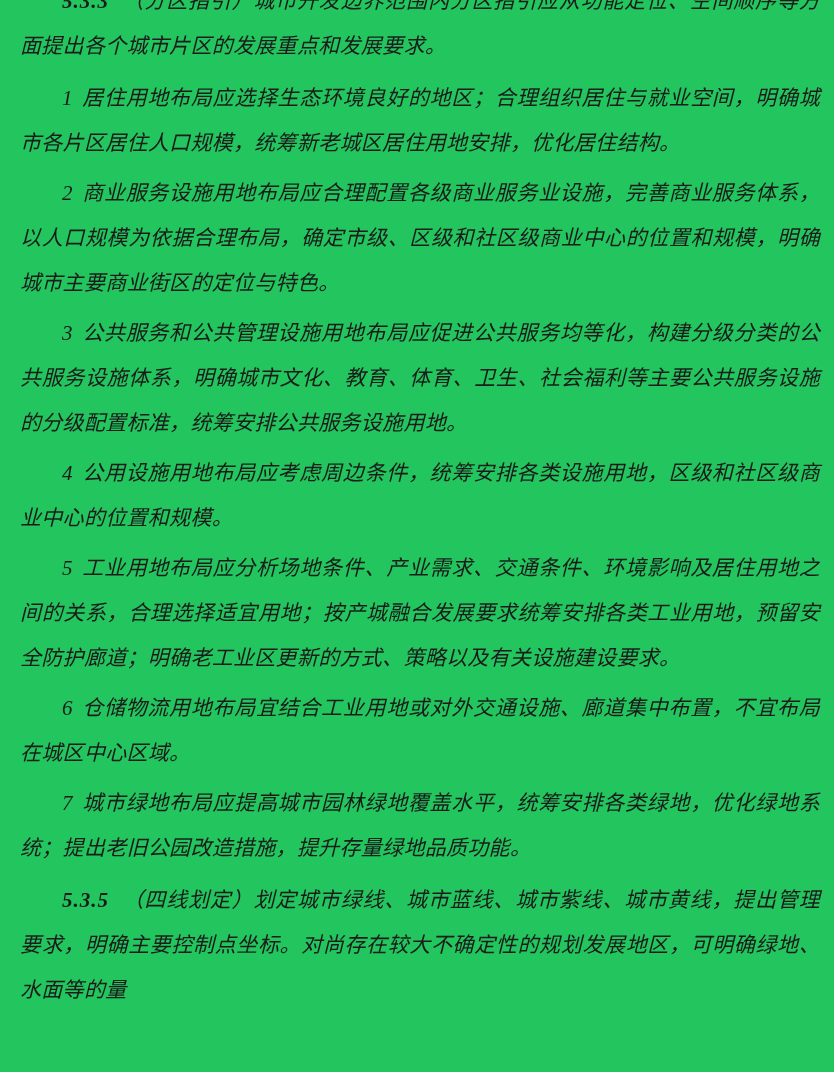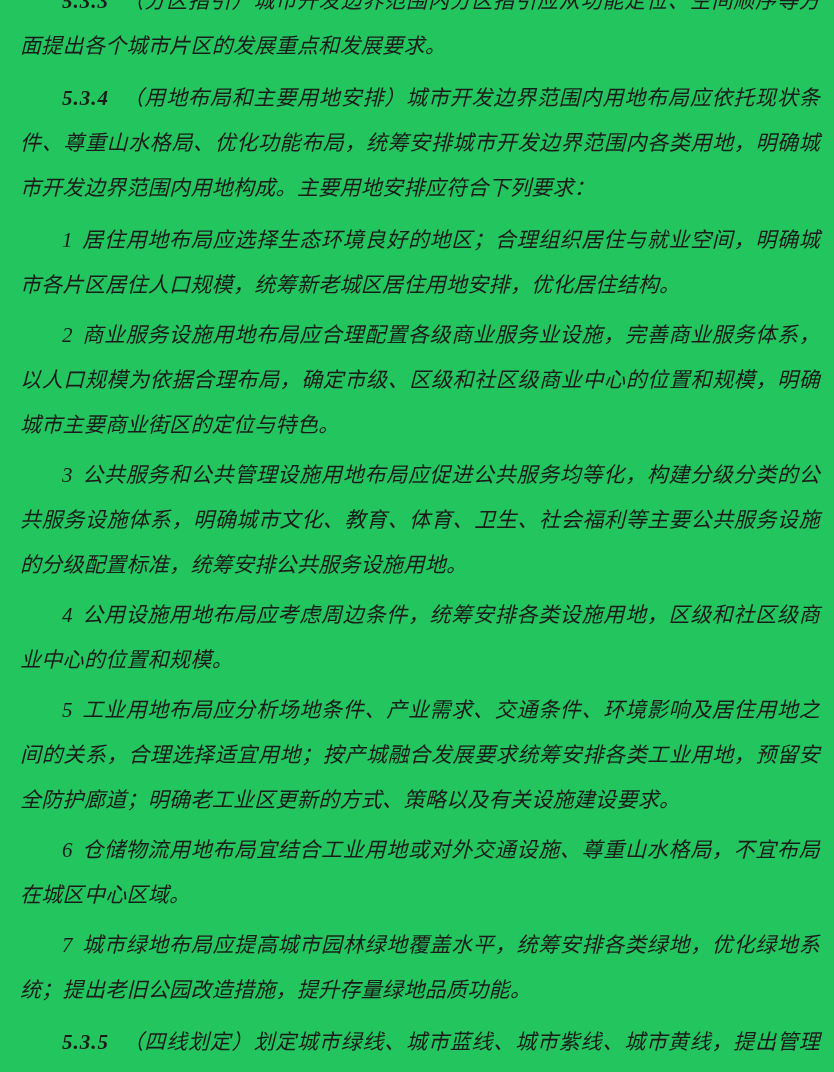--- a/index.html
+++ b/index.html
@@ -46,23 +46,22 @@
   .item-num {
     margin-right: 9px;
   }
 </style>
 </head>
 <body>
 
 <div class="page">
   <div class="text-flow" id="text-flow" style="color: rgb(27, 27, 27);">
       <p class="para section"><span class="sec-num">5.3.3</span><span>（分区指引）城市开发边界范围内分区指引应从功能定位、空间顺序等方面提出各个城市片区的发展重点和发展要求。</span></p>
-      <p class="para section"><span class="sec-num">5.3.4</span><span>（用地布局和主要用地安排）城市开发边界范围内用地布局应依托现状条件、尊重山水格局、优化功能布局，统筹安排城市开发边界范围内各类用地，明确城市开发边界范围内用地构成。主要用地安排应符合下列要求：</span></p>
       <p class="para"><span class="item-num">1</span><span>居住用地布局应选择生态环境良好的地区；合理组织居住与就业空间，明确城市各片区居住人口规模，统筹新老城区居住用地安排，优化居住结构。</span></p>
       <p class="para"><span class="item-num">2</span><span>商业服务设施用地布局应合理配置各级商业服务业设施，完善商业服务体系，以人口规模为依据合理布局，确定市级、区级和社区级商业中心的位置和规模，明确城市主要商业街区的定位与特色。</span></p>
       <p class="para"><span class="item-num">3</span><span>公共服务和公共管理设施用地布局应促进公共服务均等化，构建分级分类的公共服务设施体系，明确城市文化、教育、体育、卫生、社会福利等主要公共服务设施的分级配置标准，统筹安排公共服务设施用地。</span></p>
       <p class="para"><span class="item-num">4</span><span>公用设施用地布局应考虑周边条件，统筹安排各类设施用地，区级和社区级商业中心的位置和规模。</span></p>
       <p class="para"><span class="item-num">5</span><span>工业用地布局应分析场地条件、产业需求、交通条件、环境影响及居住用地之间的关系，合理选择适宜用地；按产城融合发展要求统筹安排各类工业用地，预留安全防护廊道；明确老工业区更新的方式、策略以及有关设施建设要求。</span></p>
-      <p class="para"><span class="item-num">6</span><span>仓储物流用地布局宜结合工业用地或对外交通设施、尊重山水格局，不宜布局在城区中心区域。</span></p>
+      <p class="para"><span class="item-num">6</span><span>仓储物流用地布局宜结合工业用地或对外交通设施、廊道集中布置，不宜布局在城区中心区域。</span></p>
       <p class="para"><span class="item-num">7</span><span>城市绿地布局应提高城市园林绿地覆盖水平，统筹安排各类绿地，优化绿地系统；提出老旧公园改造措施，提升存量绿地品质功能。</span></p>
       <p class="para section"><span class="sec-num">5.3.5</span><span>（四线划定）划定城市绿线、城市蓝线、城市紫线、城市黄线，提出管理要求，明确主要控制点坐标。对尚存在较大不确定性的规划发展地区，可明确绿地、水面等的量</span></p>
     </div>
 </div>
 
 </body></html>

